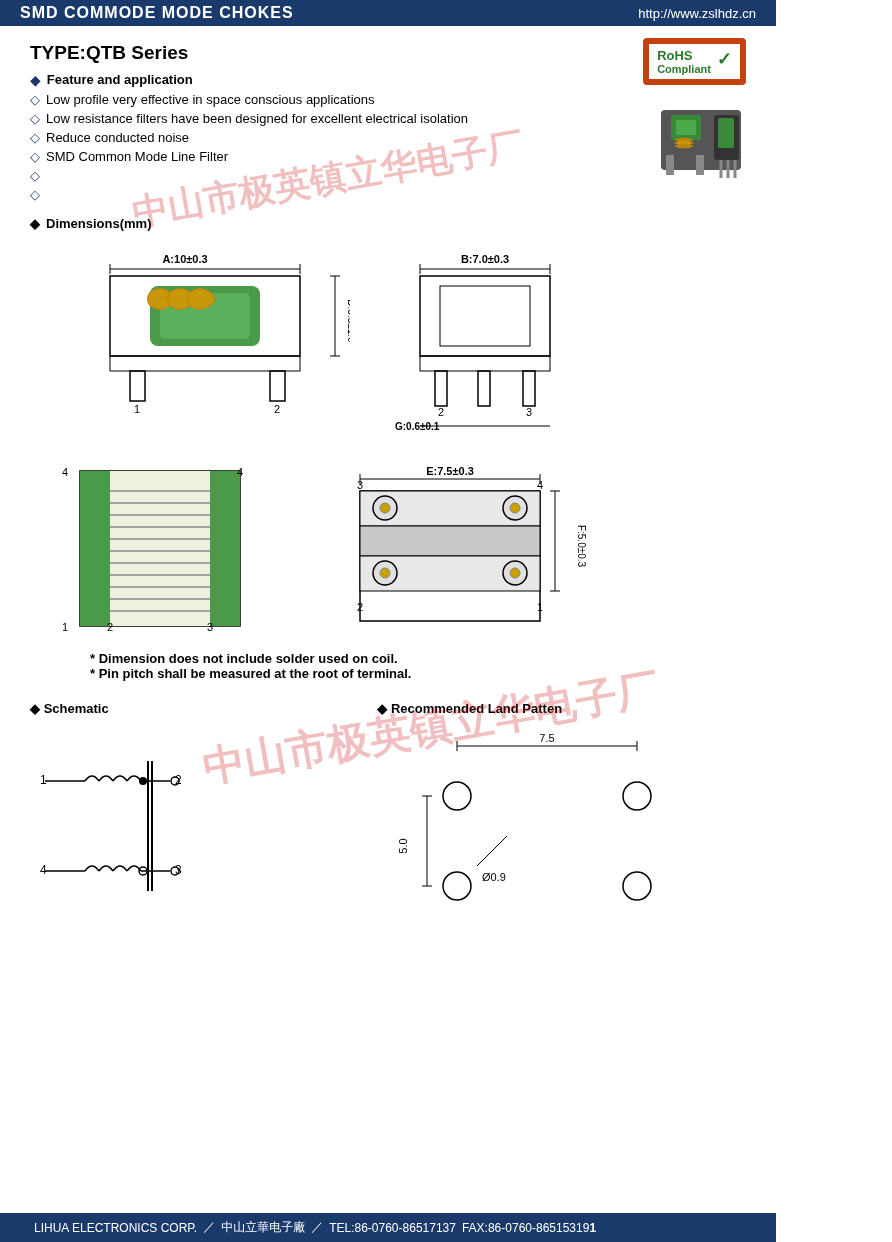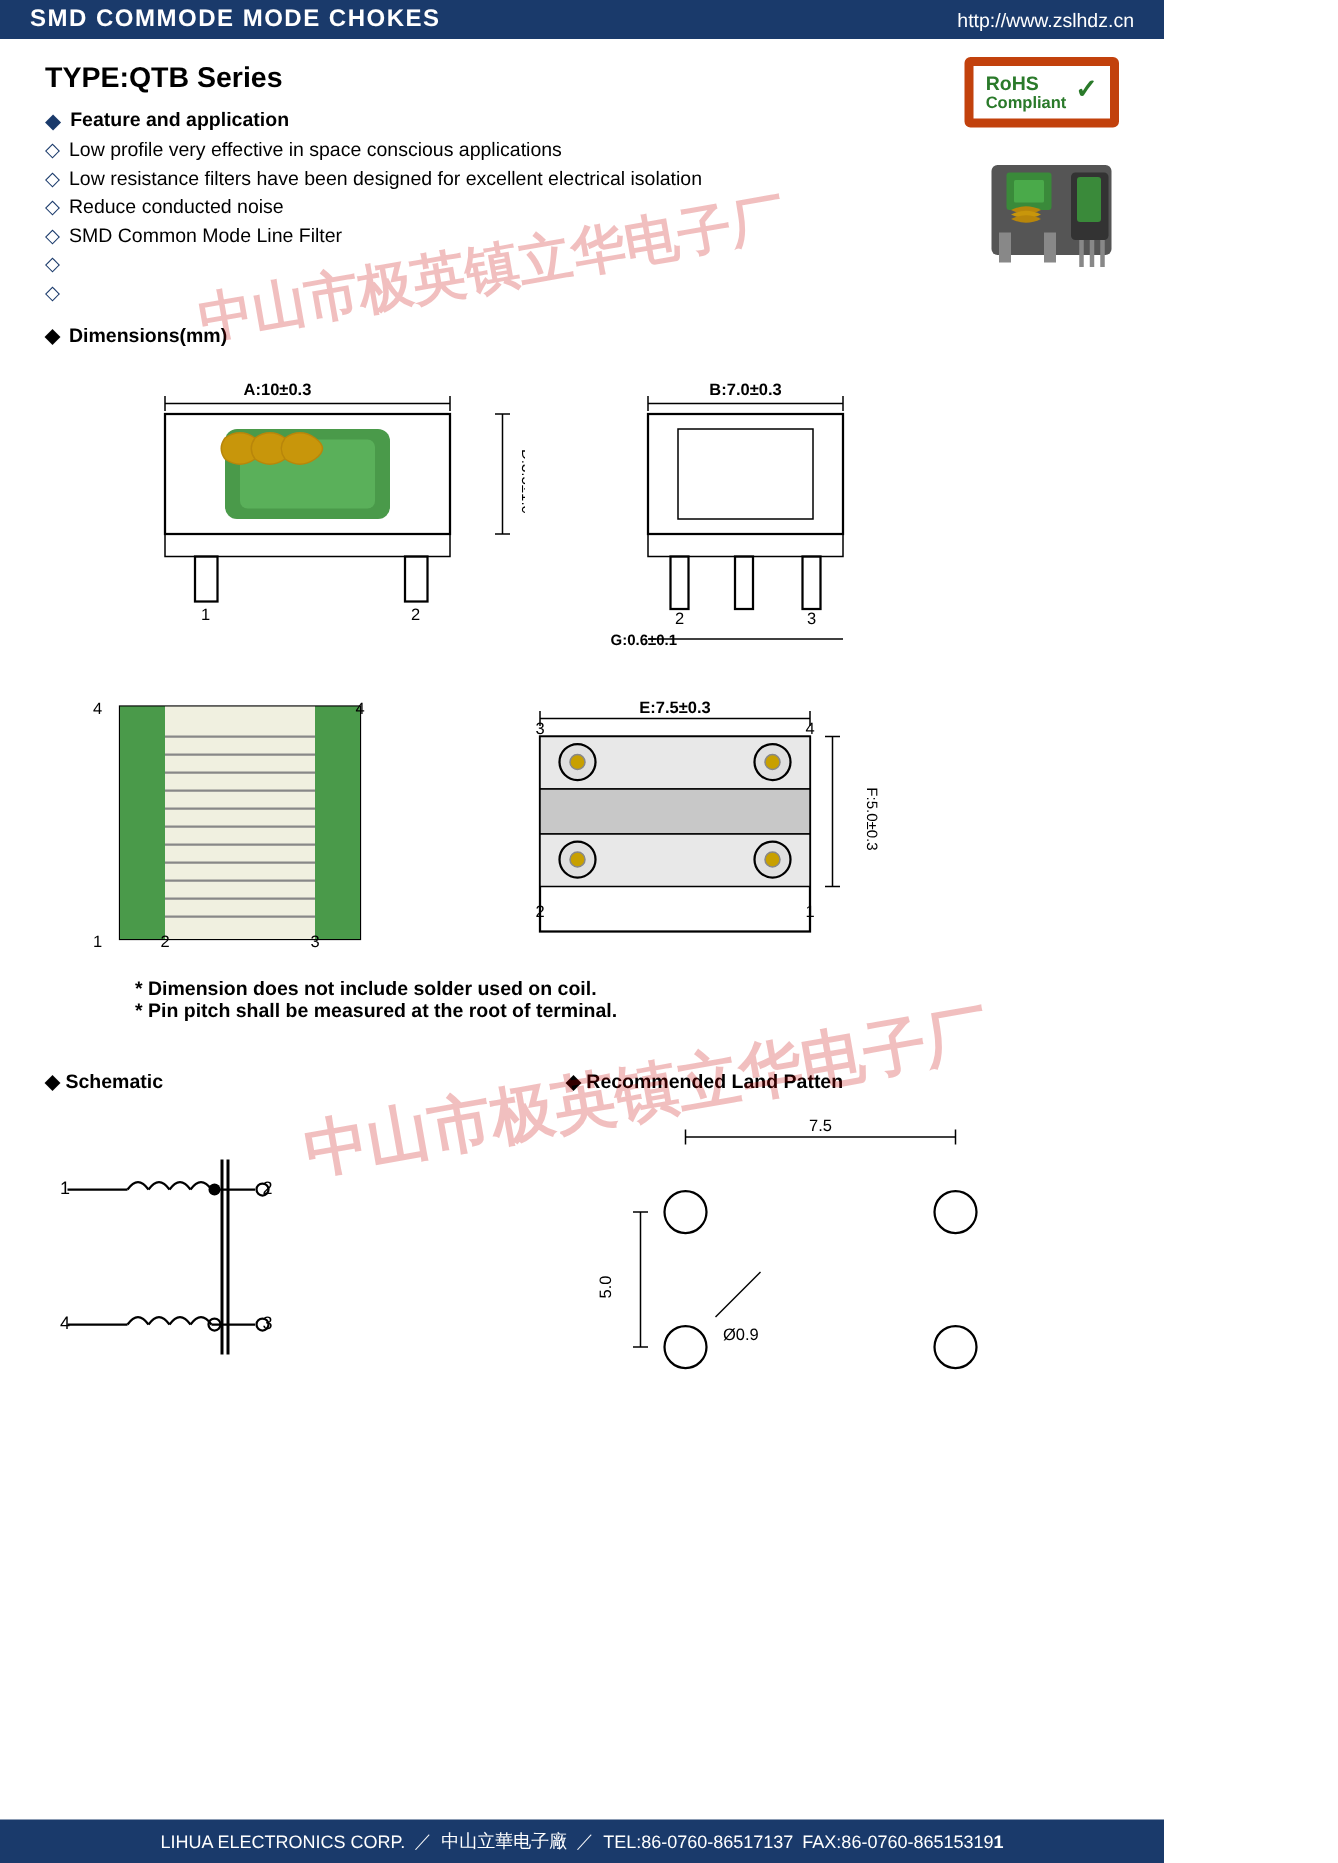--- a/index.html
+++ b/index.html
@@ -103,55 +103,55 @@
     .section-title {
       font-size: 13px;
       font-weight: bold;
       margin: 14px 0 10px 0;
       display: flex;
       align-items: center;
       gap: 6px;
     }
     .dimensions-row {
       display: flex;
-      gap: 52px;
+      gap: 40px;
       margin-top: 10px;
       align-items: flex-start;
     }
     svg text {
       font-family: Arial, sans-serif;
     }
     .notes-section {
       margin-top: 16px;
       text-align: center;
     }
     .note-text {
       font-size: 13px;
       font-weight: bold;
     }
     .bottom-section {
       display: flex;
       gap: 40px;
-      margin-top: 32px;
+      margin-top: 20px;
       align-items: center;
     }
     .schematic-title {
       font-size: 13px;
       font-weight: bold;
       margin-bottom: 10px;
     }
     .footer {
       position: absolute;
       bottom: 0;
       left: 0;
       right: 0;
       background: #1a3a6b;
       color: #fff;
       display: flex;
-      justify-content: center;
+      justify-content: flex-start;
       align-items: center;
       padding: 6px 34px;
       font-size: 12px;
     }
     .footer-text { color: #fff; }
     .footer-page { color: #fff; font-weight: bold; }
   </style>
 </head>
 <body>
 

